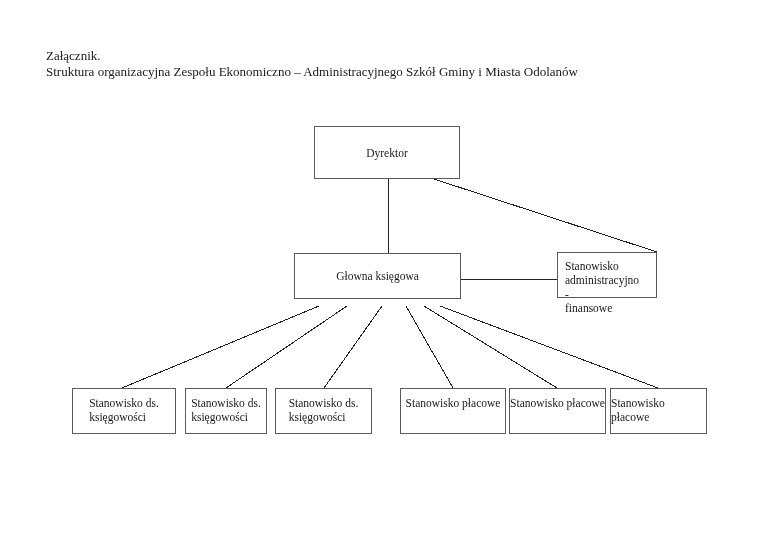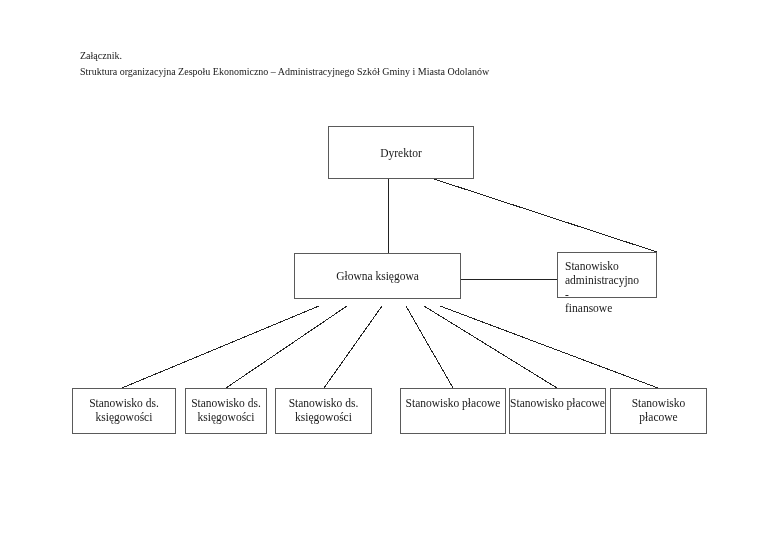--- a/index.html
+++ b/index.html
@@ -15,24 +15,23 @@
     position: relative;
     width: 768px;
     height: 543px;
     background: #ffffff;
     overflow: hidden;
   }
   .header {
     position: absolute;
     left: 46px;
     top: 48px;
-    font-size: 10px;
+    font-size: 13px;
     line-height: 16px;
     white-space: nowrap;
-    margin-left: 34px;
   }
   .header div { white-space: nowrap; }
 
   #edges {
     position: absolute;
     left: 0;
     top: 0;
     width: 768px;
     height: 543px;
   }
@@ -53,21 +52,21 @@
     display: flex;
     align-items: center;
     justify-content: center;
     text-align: center;
   }
   
   .node.c-top {
     display: flex;
     align-items: flex-start;
     justify-content: center;
-    text-align: center;
+    text-align: left;
     padding-top: 7px;
   }
   
   .node.l-top {
     display: block;
     text-align: left;
     padding: 6px 12px 0 7px;
   }
 </style>
 </head>
@@ -86,21 +85,21 @@
       <line x1="461" y1="279" x2="557" y2="279" stroke="#222222" stroke-width="1" shape-rendering="crispEdges"></line>
       <line x1="319" y1="306" x2="122" y2="388" stroke="#222222" stroke-width="1" shape-rendering="crispEdges"></line>
       <line x1="347" y1="306" x2="226" y2="388" stroke="#222222" stroke-width="1" shape-rendering="crispEdges"></line>
       <line x1="382" y1="306" x2="324" y2="388" stroke="#222222" stroke-width="1" shape-rendering="crispEdges"></line>
       <line x1="406" y1="306" x2="453" y2="388" stroke="#222222" stroke-width="1" shape-rendering="crispEdges"></line>
       <line x1="424" y1="306" x2="557" y2="388" stroke="#222222" stroke-width="1" shape-rendering="crispEdges"></line>
       <line x1="440" y1="306" x2="658" y2="388" stroke="#222222" stroke-width="1" shape-rendering="crispEdges"></line>
     </svg>
 
   <div id="nodes">
-      <div class="node c-mid" style="left: 328px; top: 126px; width: 146px; height: 53px; border-color: rgb(90, 90, 90); color: rgb(26, 26, 26);">
+      <div class="node c-mid" style="left: 314px; top: 126px; width: 146px; height: 53px; border-color: rgb(90, 90, 90); color: rgb(26, 26, 26);">
         <span class="lbl">Dyrektor</span>
       </div>
       <div class="node c-mid" style="left: 294px; top: 253px; width: 167px; height: 46px; border-color: rgb(90, 90, 90); color: rgb(26, 26, 26);">
         <span class="lbl">Głowna księgowa</span>
       </div>
       <div class="node l-top" style="left: 557px; top: 252px; width: 100px; height: 46px; border-color: rgb(90, 90, 90); color: rgb(26, 26, 26);">
         <span class="lbl">Stanowisko
 administracyjno -
 finansowe</span>
       </div>

